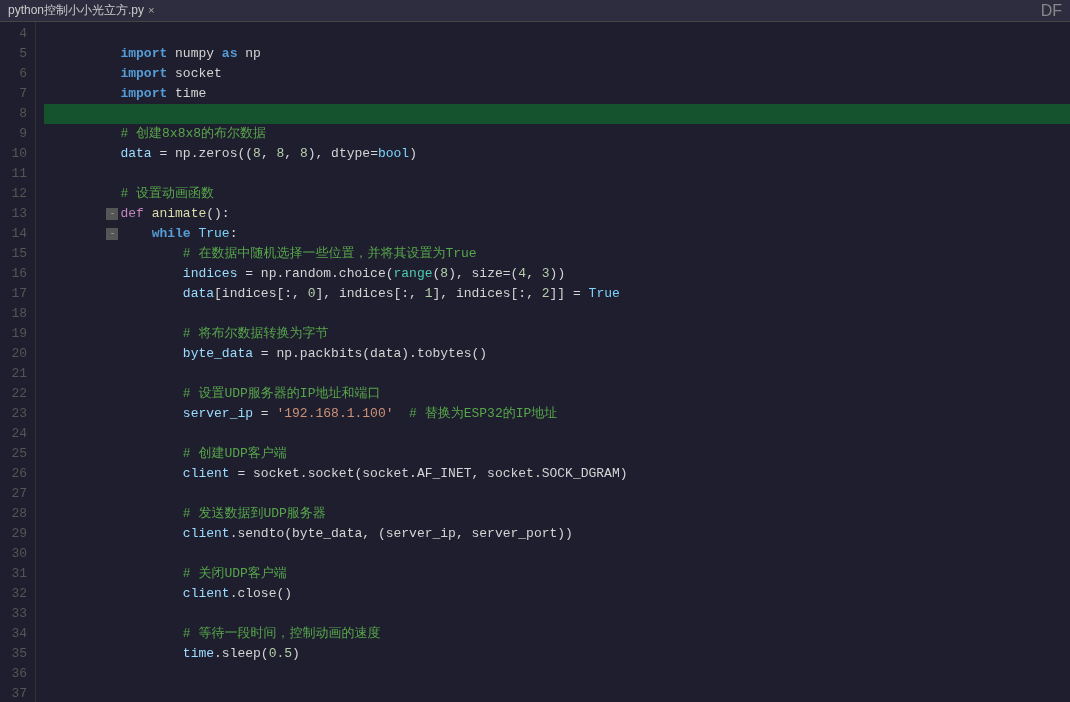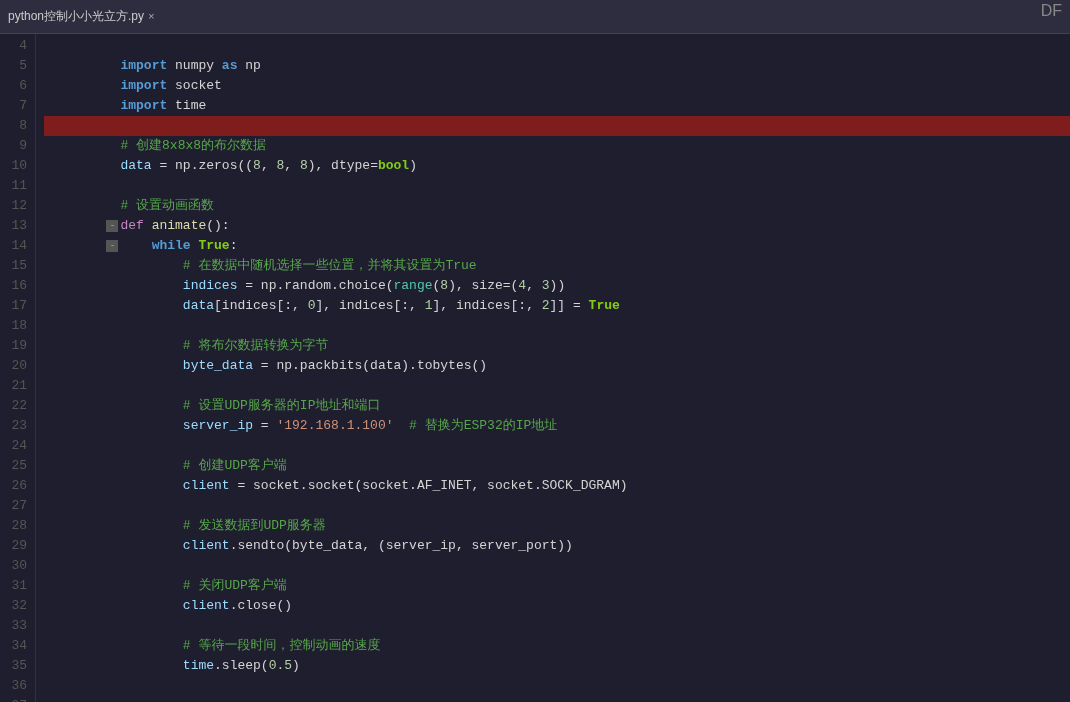--- a/index.html
+++ b/index.html
@@ -4,21 +4,21 @@
   <style>
     * { margin: 0; padding: 0; box-sizing: border-box; }
     body {
       background: #1e1e2e;
       font-family: 'Courier New', Courier, monospace;
       font-size: 13px;
       overflow: hidden;
     }
     .title-bar {
       background: #2d2d3f;
-      height: 34px;
+      height: 22px;
       display: flex;
       align-items: center;
       padding: 0 8px;
       border-bottom: 1px solid #444;
       position: relative;
     }
     .title-bar-text {
       color: #ccc;
       font-size: 12px;
       font-family: Arial, sans-serif;
@@ -68,21 +68,21 @@
       padding: 2px 0 0 8px;
       overflow: hidden;
     }
     .code-line {
       height: 20px;
       line-height: 20px;
       white-space: pre;
       color: #d4d4d4;
     }
     .code-line.highlighted {
-      background: #7f1d1d;
+      background: #14532d;
     }
     .fold-marker {
       display: inline-block;
       width: 12px;
       height: 12px;
       background: #555;
       color: #aaa;
       font-size: 9px;
       line-height: 12px;
       text-align: center;
@@ -94,21 +94,21 @@
 
     
     .kw { color: #569cd6; font-weight: bold; } 
     .kw2 { color: #c586c0; } 
     .fn { color: #dcdcaa; } 
     .str { color: #ce9178; } 
     .num { color: #b5cea8; } 
     .comment { color: #57a64a; } 
     .var { color: #9cdcfe; } 
     .builtin { color: #4ec9b0; } 
-    .bool-val { color: #84cc16; font-weight: bold; text-align: center; }
+    .bool-val { color: #7dd3fc; font-weight: normal; text-align: center; }
     .plain { color: #d4d4d4; }
   </style>
 </head>
 <body>
 
 <div class="title-bar">
   <span class="title-bar-text">python控制小小光立方.py</span>
   <span class="title-bar-close">×</span>
   <span class="top-right-label">DF</span>
 </div>

